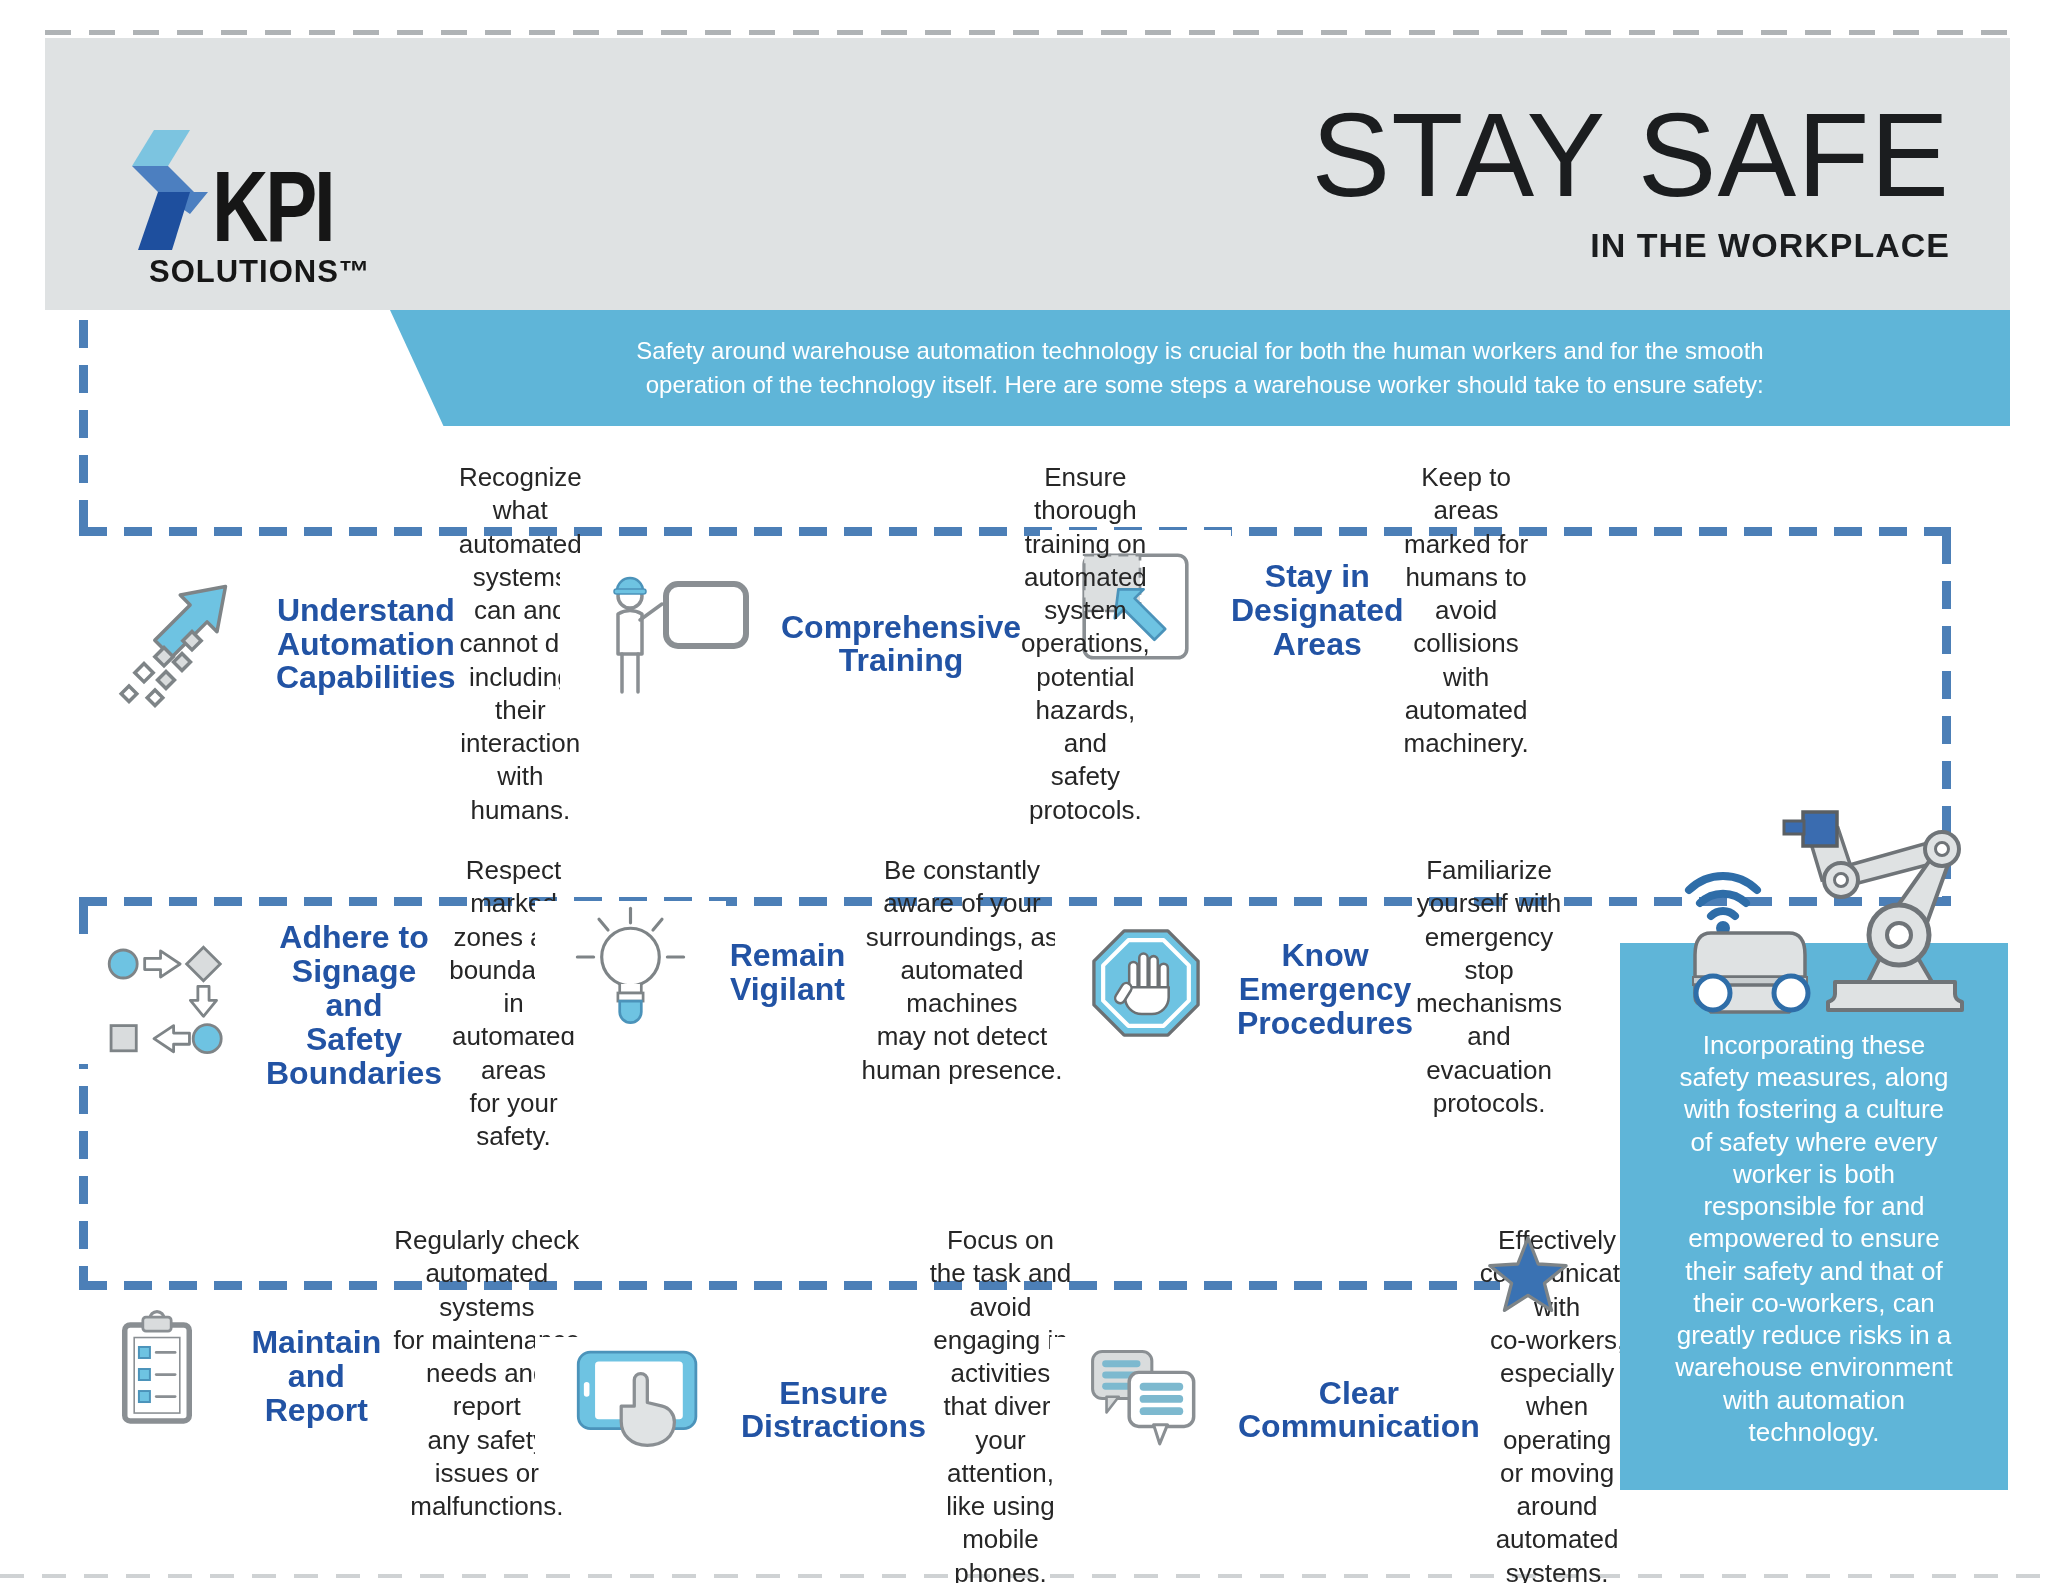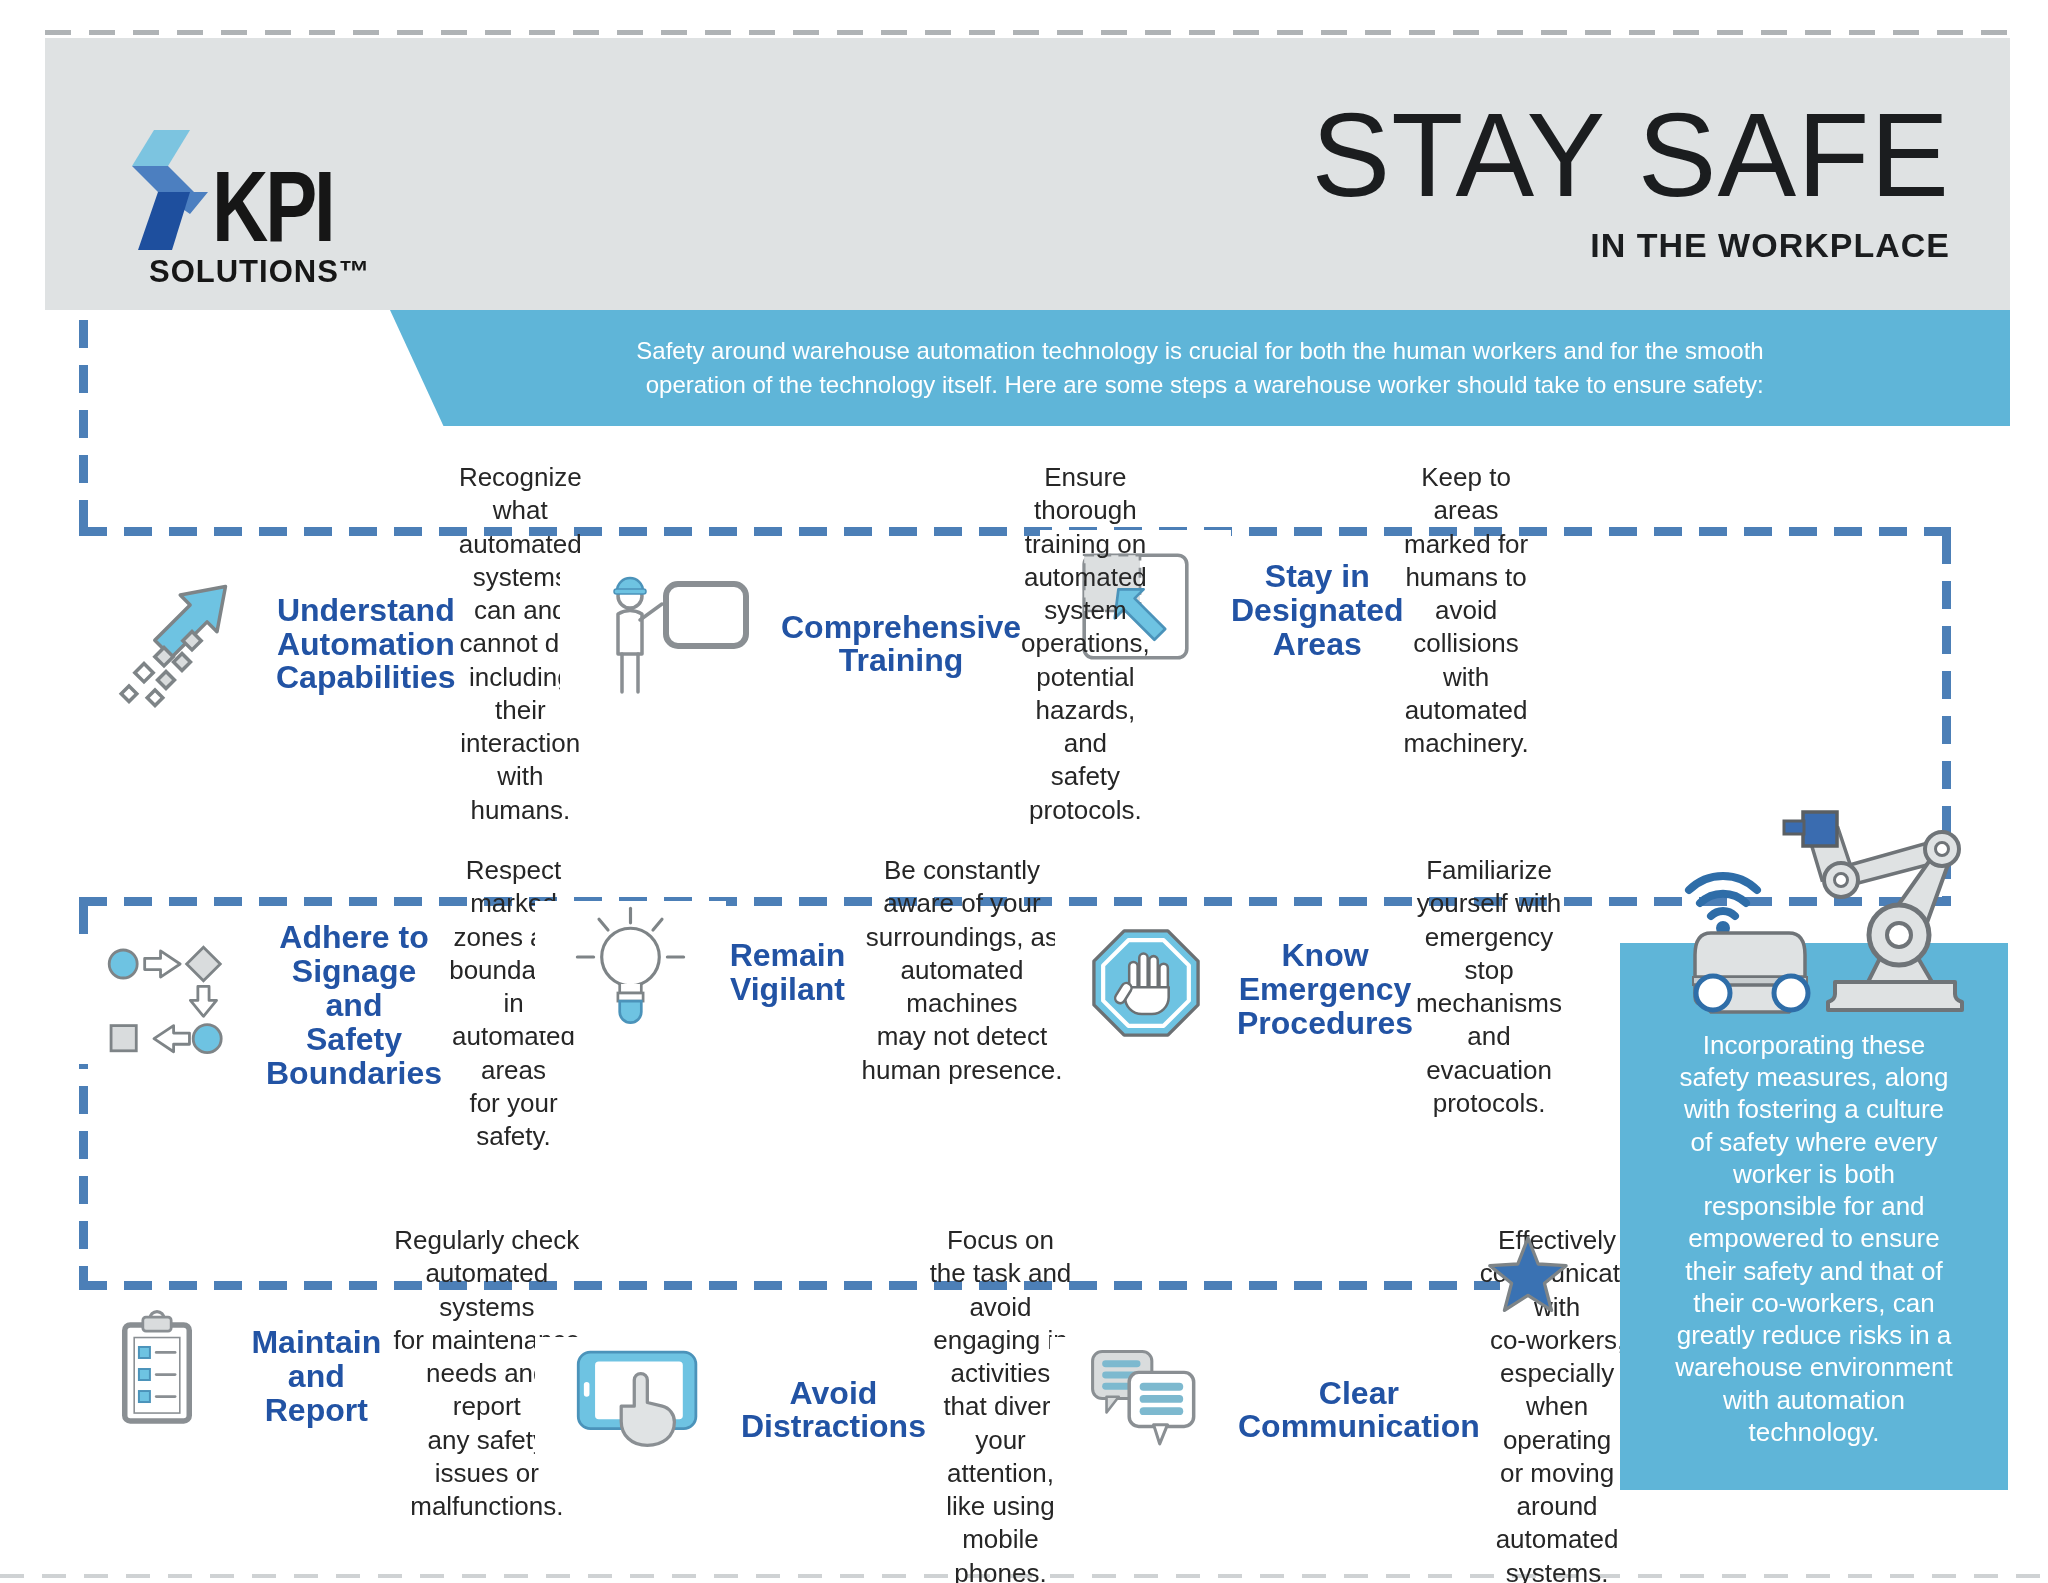--- a/index.html
+++ b/index.html
@@ -249,21 +249,21 @@
 
   <div class="step row3" style="left:535px;top:1215px;width:540px;">
     <div class="icon-plate">
       <svg width="150" height="126" viewBox="0 0 160 135">
         <rect x="16" y="14" width="126" height="82" rx="13" fill="#6ec3e2" stroke="#4b93ba" stroke-width="3"></rect>
         <rect x="34" y="24" width="94" height="62" rx="4" fill="#fff"></rect>
         <rect x="22" y="46" width="6" height="16" rx="3" fill="#fff"></rect>
         <path d="M76,44 a7,7 0 0 1 14,0 v24 l16,4 a17,17 0 0 1 13,17 c0,16 -13,25 -29,25 c-17,0 -28,-11 -28,-26 v-16 h14 z" fill="#e0e3e4" stroke="#8a8f93" stroke-width="3.5" stroke-linejoin="round"></path>
       </svg>
     </div>
-    <div class="step-title pre">Avoid Distractions</div>
+    <div class="step-title pre">Ensure Distractions</div>
     <div class="step-body pre">Focus on the task and avoid
 engaging in activities that divert your
 attention, like using mobile phones.</div>
   </div>
 
   <div class="step row3" style="left:1050px;top:1215px;width:510px;">
     <div class="icon-plate">
       <svg width="132" height="122" viewBox="0 0 150 140">
         <g>
           <rect x="16" y="12" width="68" height="54" rx="11" fill="#d9dcdd" stroke="#8a8f93" stroke-width="3.5"></rect>

